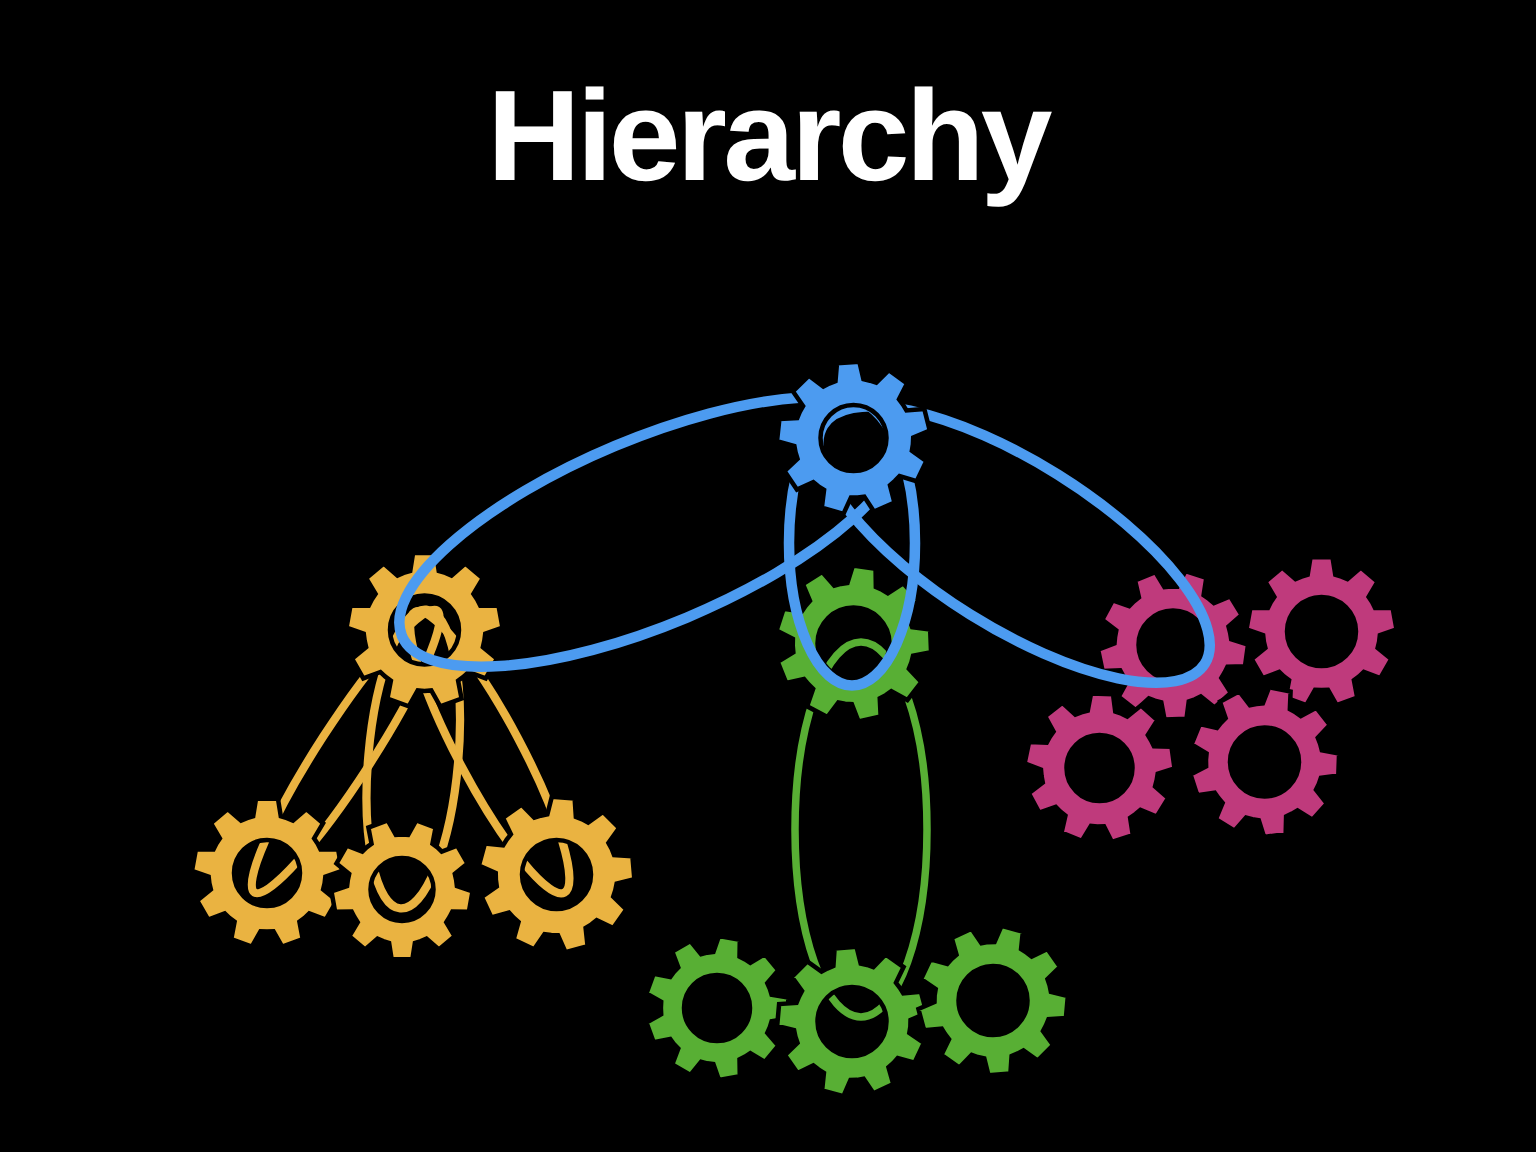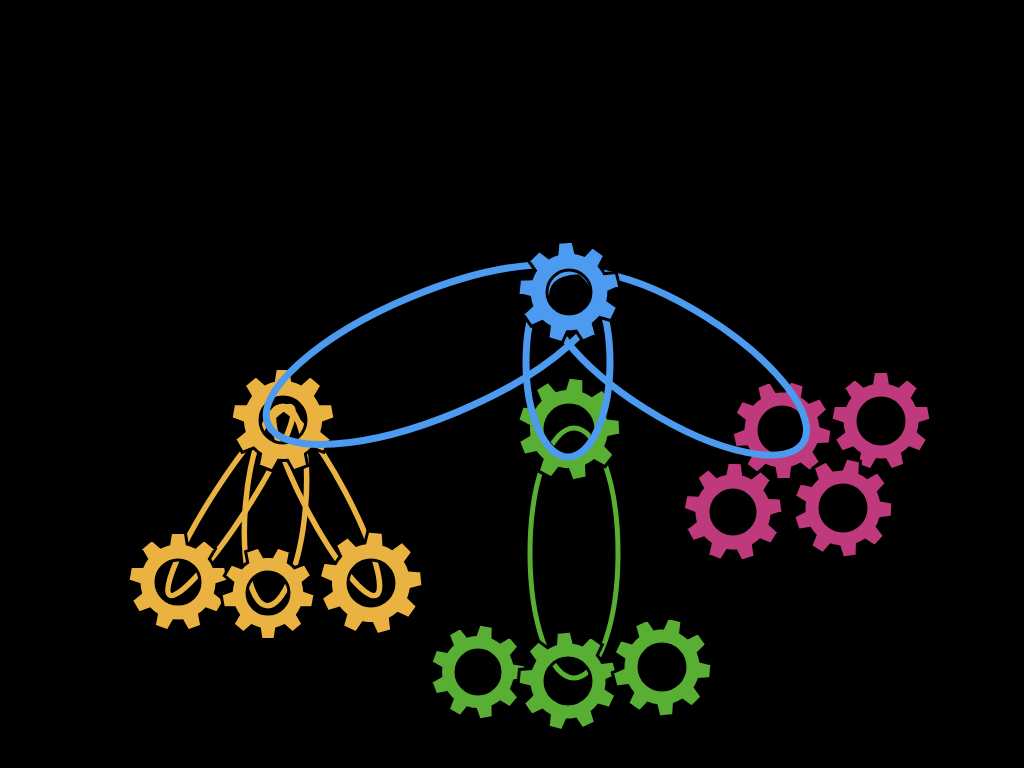--- a/index.html
+++ b/index.html
@@ -27,20 +27,21 @@
   }
   #diagram {
     position: absolute;
     top: 0; left: 0;
   }
 </style>
 </head>
 <body style="background: rgb(0, 0, 0);">
 
 <div class="slide" style="background: rgb(0, 0, 0);">
+  <h1 class="slide-title" style="color: rgb(255, 255, 255);">Hierarchy</h1>
   <svg id="diagram" width="1024" height="768" viewBox="0 0 1024 768">
       <ellipse cx="230.5" cy="501" rx="112" ry="18" transform="rotate(122.9 230.5 501)" fill="none" stroke="#EAB341" stroke-width="5.5"></ellipse>
       <ellipse cx="275.5" cy="506" rx="100" ry="30" transform="rotate(95 275.5 506)" fill="none" stroke="#EAB341" stroke-width="5.5"></ellipse>
       <ellipse cx="326.5" cy="501.5" rx="106" ry="21" transform="rotate(62 326.5 501.5)" fill="none" stroke="#EAB341" stroke-width="5.5"></ellipse>
       <ellipse cx="574" cy="553" rx="125" ry="44" transform="rotate(90 574 553)" fill="none" stroke="#58AF34" stroke-width="5"></ellipse>
       <path d="M168.8 544.1 L170.7 532.5 L185.3 532.5 L187.2 544.1 L191.3 545.4 L195.3 547.1 L204.2 539.4 L215.4 548.8 L209.4 558.9 L211.8 562.5 L213.7 566.4 L225.4 566.2 L228.0 580.6 L216.9 584.4 L216.4 588.8 L215.4 593.0 L224.5 600.4 L217.2 613.1 L206.2 608.9 L203.1 611.9 L199.6 614.5 L201.8 626.0 L188.1 631.0 L182.3 620.8 L178.0 621.0 L173.7 620.8 L167.9 631.0 L154.2 626.0 L156.4 614.5 L152.9 611.9 L149.8 608.9 L138.8 613.1 L131.5 600.4 L140.6 593.0 L139.6 588.8 L139.1 584.4 L128.0 580.6 L130.6 566.2 L142.3 566.4 L144.2 562.5 L146.6 558.9 L140.6 548.8 L151.8 539.4 L160.7 547.1 L164.7 545.4 Z M 200 582 A 22 22 0 1 0 156 582 A 22 22 0 1 0 200 582 Z" fill="#EAB341" fill-rule="evenodd" stroke="#000000" stroke-width="3"></path>
       <path d="M272.1 556.6 L277.5 547.0 L290.4 551.7 L288.3 562.5 L291.6 564.9 L294.5 567.7 L304.8 563.8 L311.7 575.7 L303.2 582.6 L304.1 586.6 L304.6 590.7 L315.0 594.3 L312.6 607.8 L301.6 607.7 L299.7 611.3 L297.5 614.8 L303.1 624.2 L292.6 633.0 L284.3 625.8 L280.5 627.4 L276.6 628.6 L274.9 639.5 L261.1 639.5 L259.4 628.6 L255.5 627.4 L251.7 625.8 L243.4 633.0 L232.9 624.2 L238.5 614.8 L236.3 611.3 L234.4 607.7 L223.4 607.8 L221.0 594.3 L231.4 590.7 L231.9 586.6 L232.8 582.6 L224.3 575.7 L231.2 563.8 L241.5 567.7 L244.4 564.9 L247.7 562.5 L245.6 551.7 L258.5 547.0 L263.9 556.6 L268.0 556.3 Z M 289 593 A 21 21 0 1 0 247 593 A 21 21 0 1 0 289 593 Z" fill="#EAB341" fill-rule="evenodd" stroke="#000000" stroke-width="3"></path>
       <path d="M364.9 542.9 L367.9 531.1 L383.1 532.4 L383.9 544.6 L388.1 546.2 L392.1 548.4 L402.0 541.3 L412.7 552.0 L405.6 561.9 L407.8 565.9 L409.4 570.1 L421.6 570.9 L422.9 586.1 L411.1 589.1 L410.2 593.5 L408.8 597.8 L417.5 606.3 L408.8 618.7 L397.8 613.4 L394.3 616.2 L390.4 618.6 L391.7 630.7 L377.0 634.7 L372.0 623.5 L367.5 623.4 L363.0 622.8 L356.1 632.8 L342.4 626.4 L345.7 614.7 L342.3 611.7 L339.3 608.3 L327.6 611.6 L321.2 597.9 L331.2 591.0 L330.6 586.5 L330.5 582.0 L319.3 577.0 L323.3 562.3 L335.4 563.6 L337.8 559.7 L340.6 556.2 L335.3 545.2 L347.7 536.5 L356.2 545.2 L360.5 543.8 Z M 394 583 A 23 23 0 1 0 348 583 A 23 23 0 1 0 394 583 Z" fill="#EAB341" fill-rule="evenodd" stroke="#000000" stroke-width="3"></path>
       <path d="M475.6 634.6 L479.3 624.0 L493.2 626.5 L493.0 637.7 L496.7 639.6 L500.2 641.9 L509.9 636.1 L518.9 646.8 L511.5 655.4 L513.2 659.2 L514.4 663.2 L525.5 665.0 L525.5 679.0 L514.4 680.8 L513.2 684.8 L511.5 688.6 L518.9 697.2 L509.9 707.9 L500.2 702.1 L496.7 704.4 L493.0 706.3 L493.2 717.5 L479.3 720.0 L475.6 709.4 L471.5 708.9 L467.4 707.9 L460.3 716.6 L448.2 709.6 L452.2 699.1 L449.3 696.1 L446.8 692.7 L435.8 694.8 L431.0 681.7 L440.8 676.2 L440.6 672.0 L440.8 667.8 L431.0 662.3 L435.8 649.2 L446.8 651.3 L449.3 647.9 L452.2 644.9 L448.2 634.4 L460.3 627.4 L467.4 636.1 L471.5 635.1 Z M 500 672 A 22 22 0 1 0 456 672 A 22 22 0 1 0 500 672 Z" fill="#58AF34" fill-rule="evenodd" stroke="#000000" stroke-width="3"></path>
       <path d="M555.6 644.0 L556.4 632.4 L571.0 631.1 L573.8 642.4 L578.1 643.3 L582.2 644.7 L590.4 636.3 L602.4 644.7 L597.3 655.2 L599.9 658.6 L602.2 662.3 L613.9 661.1 L617.7 675.3 L607.0 680.0 L606.9 684.4 L606.2 688.7 L615.9 695.3 L609.7 708.5 L598.5 705.3 L595.6 708.6 L592.3 711.5 L595.5 722.7 L582.3 728.9 L575.7 719.2 L571.4 719.9 L567.0 720.0 L562.3 730.7 L548.1 726.9 L549.3 715.2 L545.6 712.9 L542.2 710.3 L531.7 715.4 L523.3 703.4 L531.7 695.2 L530.3 691.1 L529.4 686.8 L518.1 684.0 L519.4 669.4 L531.0 668.6 L532.7 664.5 L534.7 660.7 L527.9 651.2 L538.2 640.9 L547.7 647.7 L551.5 645.7 Z M 591 681 A 23 23 0 1 0 545 681 A 23 23 0 1 0 591 681 Z" fill="#58AF34" fill-rule="evenodd" stroke="#000000" stroke-width="3"></path>

